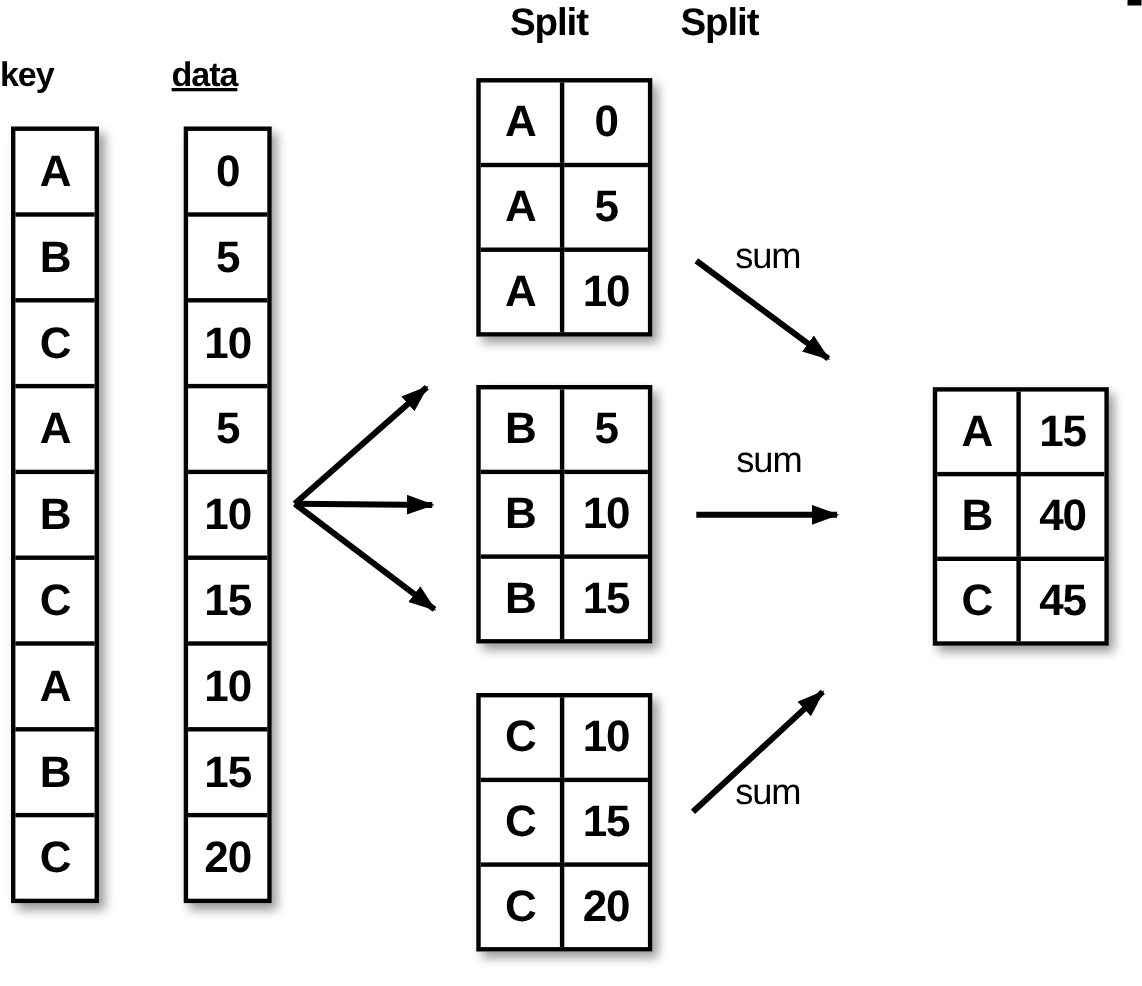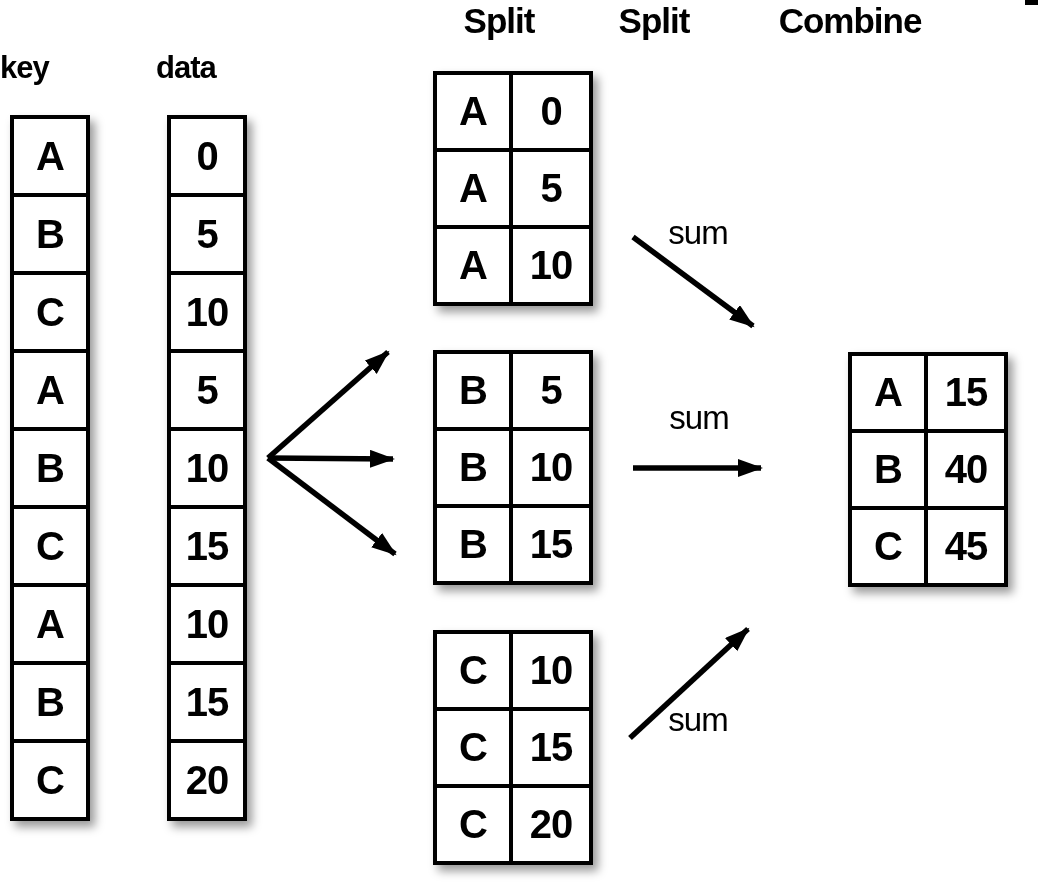--- a/index.html
+++ b/index.html
@@ -30,21 +30,21 @@
   .col-lbl {
     position: absolute;
     top: 50px;
     width: 100px;
     text-align: left;
     font-weight: bold;
     font-size: 31px;
     letter-spacing: -1px;
   }
   .lbl-key  { left: 0px; }
-  .lbl-data { left: 156px; }
+  .lbl-data { left: 156px; text-decoration: underline; }
 
   .sum-lbl {
     position: absolute;
     width: 92px;
     text-align: center;
     font-size: 33px;
     letter-spacing: -1px;
     font-weight: normal;
   }
   .sum-a { left: 652px; top: 214px; }
@@ -119,21 +119,20 @@
 </style>
 </head>
 <body>
 
 <div class="canvas">
 
   <div class="corner-mark"></div>
 
   <div class="hdr hdr-split">Split</div>
   <div class="hdr hdr-apply">Split</div>
-  <div class="hdr hdr-combine">Combine</div>
 
   <div class="col-lbl lbl-key">key</div>
   <div class="col-lbl lbl-data">data</div>
 
   <div class="col-table key-table">
     <div class="cell">A</div>
     <div class="cell">B</div>
     <div class="cell">C</div>
     <div class="cell">A</div>
     <div class="cell">B</div>

